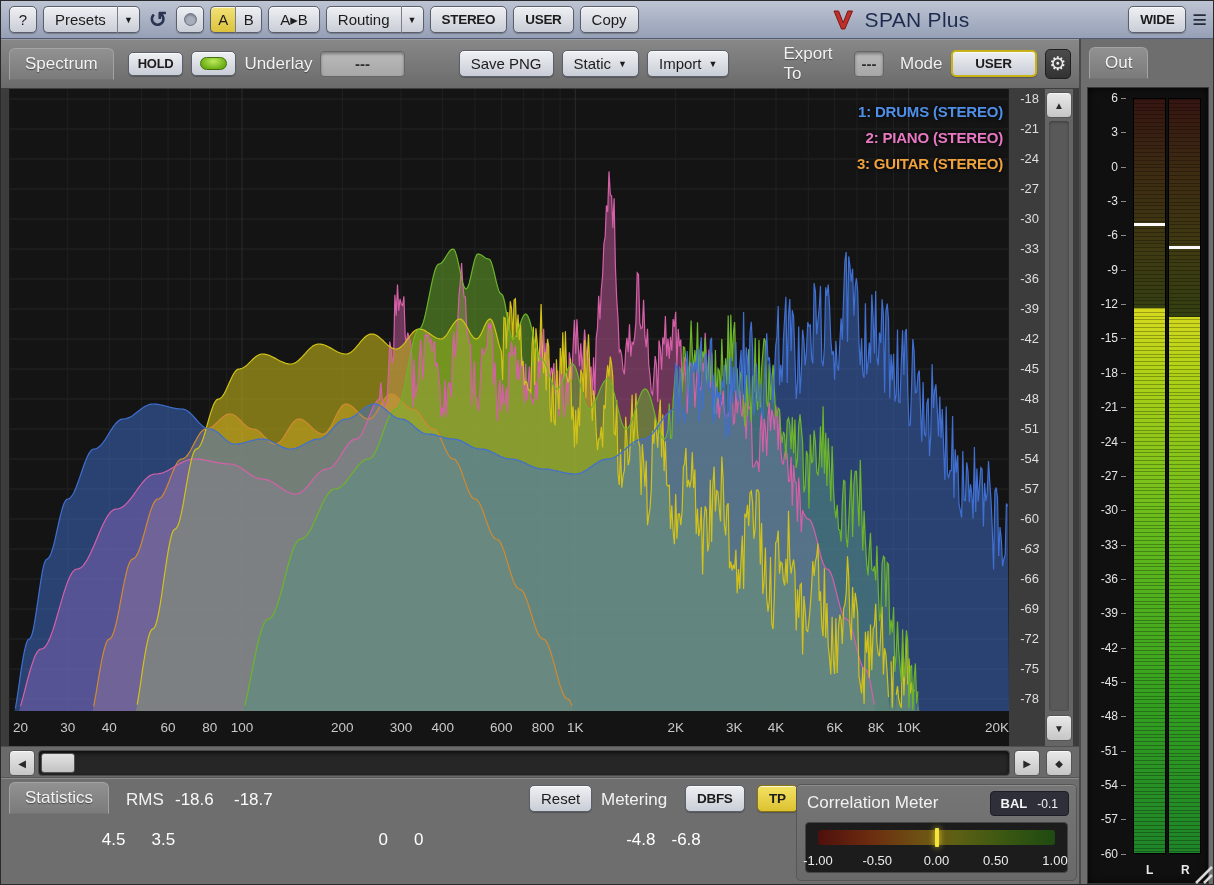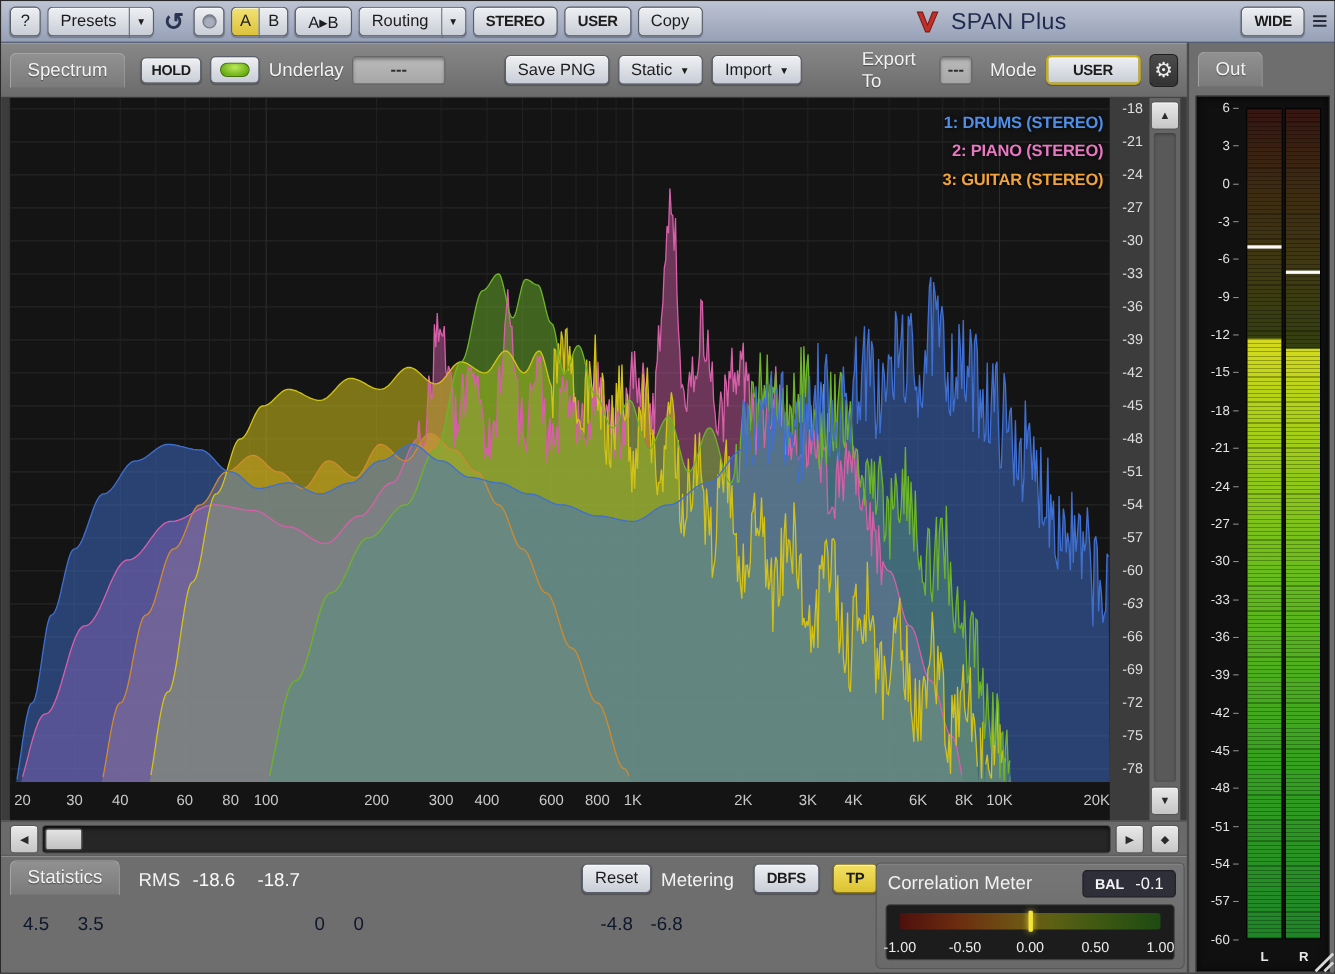--- a/index.html
+++ b/index.html
@@ -57,26 +57,26 @@
 
 
 .stats{position:absolute;left:0;top:777px;width:1078px;height:108px;background:#6e6e6e;box-shadow:inset 0 1px 0 #8c8c8c}
 .stats .tab{position:absolute;left:8px;top:4px}
 .slabel{position:absolute;color:#f2f2f2;font-size:17px;white-space:nowrap}
 .sval{position:absolute;color:#fafafa;font-size:17px;white-space:nowrap}
 .stats .btn{position:absolute}
 .tp-btn{background:linear-gradient(#f3e263,#dcc232);border-color:#8a7614}
 .sgroup{position:absolute;top:46px;text-align:center}
 .sg-label{color:#f2f2f2;font-size:17px}
-.sg-vals{margin-top:6px;display:flex;gap:26px;color:#0f172a;font-size:17px}
+.sg-vals{margin-top:6px;display:flex;justify-content:center;gap:26px;color:#ffffff;font-size:17px}
 .corr{position:absolute;left:795px;top:6px;width:281px;height:97px;border:1px solid #565656;border-radius:5px;background:linear-gradient(#767676,#696969);box-shadow:inset 0 1px 0 #8d8d8d}
 .corr-title{position:absolute;left:10px;top:8px;color:#f2f2f2;font-size:17px;white-space:nowrap}
 .bal-box{position:absolute;right:7px;top:6px;height:25px;background:#2f2f39;border:1px solid #1d1d25;border-radius:4px;display:flex;align-items:center;gap:10px;color:#f4f4f4;padding:0 10px}
 .bal-label{font-weight:bold;font-size:13px}
-.bal-val{font-size:15px}
+.bal-val{font-size:12px}
 .corr-box{position:absolute;left:8px;right:8px;top:37px;bottom:7px;background:#1c1c1c;border:1px solid #454545;border-radius:4px}
 .corr-bar{position:absolute;left:12px;right:12px;top:7px;height:15px;border-radius:3px;background:linear-gradient(90deg,#4e100c,#6c2c10 22%,#6e5414 45%,#5e6014 58%,#3c5812 78%,#1e4a12)}
 #corr-marker{position:absolute;top:-2px;width:4px;height:19px;background:#f4e43c;box-shadow:0 0 6px #f0e030;border-radius:1px}
 #corr-scale{position:absolute;left:12px;right:12px;top:30px;height:16px}
 #corr-scale span{position:absolute;transform:translateX(-50%);color:#ececec;font-size:13px;white-space:nowrap}
 
 
 .right-col{position:absolute;left:1078px;top:38px;width:136px;height:847px;background:#6e6e6e;border-left:2px solid #4a4a4a}
 .right-col .tab{position:absolute;left:8px;top:8px}
 .meter-inset{position:absolute;left:6px;top:48px;width:122px;height:797px;background:#101010;border:1px solid #383838;box-shadow:inset 0 0 8px rgba(0,0,0,.8)}

